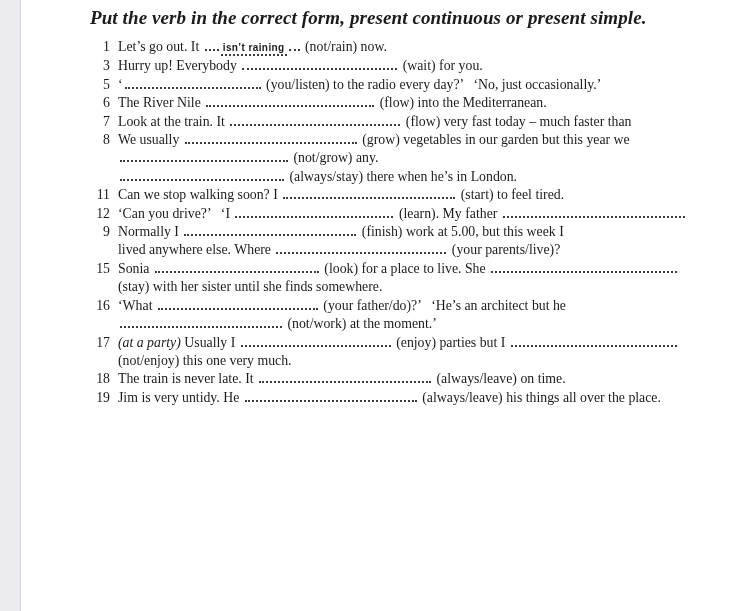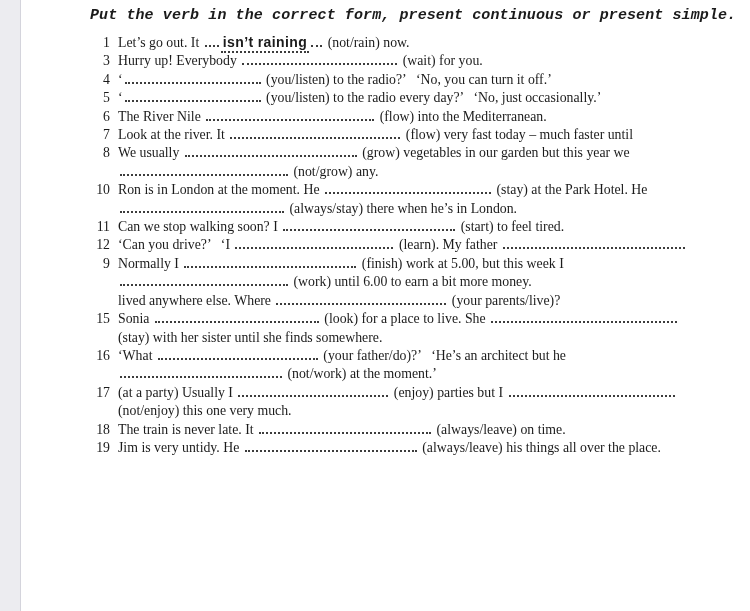--- a/index.html
+++ b/index.html
@@ -22,26 +22,25 @@
     background: #ececf0;
     border-right: 1px solid #d4d4dc;
   }
   .sheet {
     position: absolute;
     left: 90px;
     top: 7px;
     width: 652px;
   }
   .title {
-    font-size: 15px;
+    font-size: 19px;
     font-weight: 700;
     font-style: italic;
     margin: 0 0 9px 0;
     letter-spacing: 0.1px;
-    font-family: Liberation Mono, monospace;
   }
   .items { }
   .item { }
   .line {
     padding-left: 28px;
     line-height: 18.4px;
     font-size: 13.8px;
     white-space: pre-wrap;
   }
   .num {
@@ -54,72 +53,68 @@
   .blank {
     display: inline-block;
     vertical-align: baseline;
     height: 9px;
     border-bottom: 2px dotted #3c3c3c;
     margin: 0 2px;
   }
   .answer {
     font-family: "Liberation Sans", sans-serif;
     font-weight: 700;
-    font-size: 14px;
+    font-size: 10px;
     letter-spacing: 0.4px;
     border-bottom: 2px dotted #3c3c3c;
     padding: 0 2px 1px 2px;
   }
   .it {
+    font-style: italic;
     margin-top: 37px;
   }
 </style>
 </head>
 <body>
 
 <div class="edge-strip"></div>
 
 <div class="sheet">
   <p class="title">Put the verb in the correct form, present continuous or present simple.</p>
   <div class="items">
       <div class="item">
         <div class="line"><span class="num">1</span><span class="txt">Let’s go out. It </span><span class="blank" style="width: 14px;"></span><span class="answer">isn’t raining</span><span class="blank" style="width: 11px;"></span><span class="txt"> (not/rain) now.</span></div>
       </div>
       <div class="item">
         <div class="line"><span class="num">3</span><span class="txt">Hurry up! Everybody </span><span class="blank" style="width: 155px;"></span><span class="txt"> (wait) for you.</span></div>
       </div>
       <div class="item">
-        <div class="line"><span class="num">4</span><span class="txt">‘</span><span class="blank" style="width: 136px;"></span><span class="txt"> (you/listen) to the radio?’   ‘No, you can turn it off.’</span></div>
-      </div>
-      <div class="item">
         <div class="line"><span class="num">5</span><span class="txt">‘</span><span class="blank" style="width: 136px;"></span><span class="txt"> (you/listen) to the radio every day?’   ‘No, just occasionally.’</span></div>
       </div>
       <div class="item">
         <div class="line"><span class="num">6</span><span class="txt">The River Nile </span><span class="blank" style="width: 168px;"></span><span class="txt"> (flow) into the Mediterranean.</span></div>
       </div>
       <div class="item">
-        <div class="line"><span class="num">7</span><span class="txt">Look at the river. It </span><span class="blank" style="width: 170px;"></span><span class="txt"> (flow) very fast today – much faster until</span></div>
+        <div class="line"><span class="num">7</span><span class="txt">Look at the train. It </span><span class="blank" style="width: 170px;"></span><span class="txt"> (flow) very fast today – much faster than</span></div>
       </div>
       <div class="item">
         <div class="line"><span class="num">8</span><span class="txt">We usually </span><span class="blank" style="width: 172px;"></span><span class="txt"> (grow) vegetables in our garden but this year we</span></div>
         <div class="line"><span class="num"></span><span class="blank" style="width: 168px;"></span><span class="txt"> (not/grow) any.</span></div>
       </div>
       <div class="item">
-        <div class="line"><span class="num">10</span><span class="txt">Ron is in London at the moment. He </span><span class="blank" style="width: 166px;"></span><span class="txt"> (stay) at the Park Hotel. He</span></div>
         <div class="line"><span class="num"></span><span class="blank" style="width: 164px;"></span><span class="txt"> (always/stay) there when he’s in London.</span></div>
       </div>
       <div class="item">
         <div class="line"><span class="num">11</span><span class="txt">Can we stop walking soon? I </span><span class="blank" style="width: 172px;"></span><span class="txt"> (start) to feel tired.</span></div>
       </div>
       <div class="item">
         <div class="line"><span class="num">12</span><span class="txt">‘Can you drive?’   ‘I </span><span class="blank" style="width: 158px;"></span><span class="txt"> (learn). My father </span><span class="blank" style="width: 182px;"></span></div>
       </div>
       <div class="item">
         <div class="line"><span class="num">9</span><span class="txt">Normally I </span><span class="blank" style="width: 172px;"></span><span class="txt"> (finish) work at 5.00, but this week I</span></div>
-        <div class="line"><span class="num"></span><span class="blank" style="width: 168px;"></span><span class="txt"> (work) until 6.00 to earn a bit more money.</span></div>
       </div>
       <div class="item">
         <div class="line"><span class="num"></span><span class="txt">lived anywhere else. Where </span><span class="blank" style="width: 170px;"></span><span class="txt"> (your parents/live)?</span></div>
       </div>
       <div class="item">
         <div class="line"><span class="num">15</span><span class="txt">Sonia </span><span class="blank" style="width: 164px;"></span><span class="txt"> (look) for a place to live. She </span><span class="blank" style="width: 186px;"></span></div>
         <div class="line"><span class="num"></span><span class="txt">(stay) with her sister until she finds somewhere.</span></div>
       </div>
       <div class="item">
         <div class="line"><span class="num">16</span><span class="txt">‘What </span><span class="blank" style="width: 160px;"></span><span class="txt"> (your father/do)?’   ‘He’s an architect but he</span></div>

